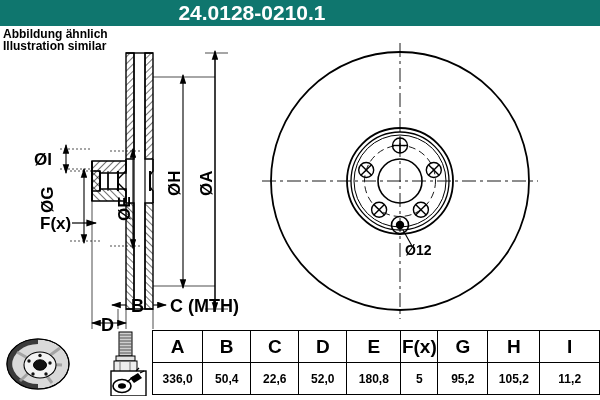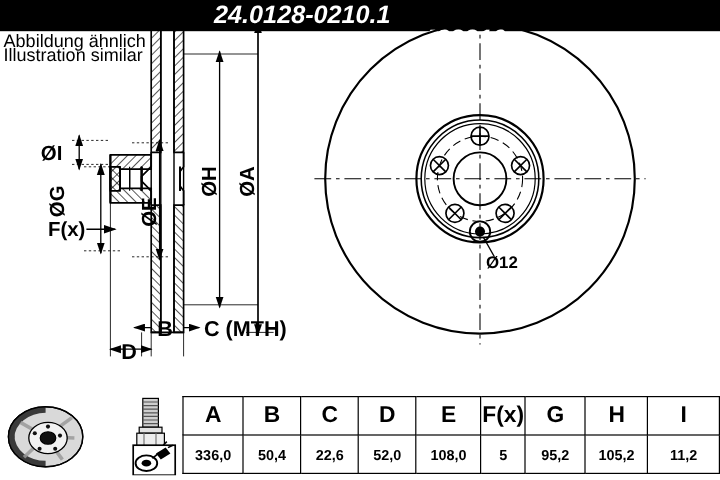--- a/index.html
+++ b/index.html
@@ -21,25 +21,25 @@
     display:flex;align-items:center;justify-content:center;gap:26px;
   }
   .hdr-text{
     color:#ffffff;font-weight:bold;font-size:21px;letter-spacing:0px;
     font-family:"Liberation Sans", sans-serif;line-height:26px;
   }
 
   
   .note{
     position:absolute;left:3px;top:29px;
-    font-size:15px;font-weight:normal;color:#000;line-height:11.5px;
-  }
-
-  
-  .canvas{position:absolute;left:0;top:9px;width:497px;height:300px;}
+    font-size:12px;font-weight:bold;color:#000;line-height:11.5px;
+  }
+
+  
+  .canvas{position:absolute;left:0;top:41px;width:497px;height:300px;}
   .canvas svg{display:block;}
 
   
   .bottom{
     position:absolute;left:0;top:328px;width:600px;height:72px;
   }
   .thumb-disc{position:absolute;left:2px;top:3px;width:72px;height:64px;}
   .thumb-bolt{position:absolute;left:100px;top:2px;width:52px;height:66px;}
 
   
@@ -59,21 +59,21 @@
   }
   .tbl tr.head td{font-size:19px;}
   .tbl tr.vals td{font-size:12px;}
   .tbl td.fx{font-size:13px;}
 </style>
 </head>
 <body>
 
 <div id="root">
 
-  <div class="header" style="background: #000000; font-style: italic;">
+  <div class="header" style="background: #0f766e;">
     <div class="header-inner">
       <span class="hdr-text" style="color: rgb(255, 255, 255);">24.0128-0210.1</span>
       <span class="hdr-text" style="color: rgb(255, 255, 255); margin-top: 40px;">428210</span>
     </div>
   </div>
 
   <div class="note">
     <div>Abbildung ähnlich</div>
     <div>Illustration similar</div>
   </div>
@@ -336,21 +336,21 @@
         <td style="width:36px" class="fx">F(x)</td>
         <td style="width:50px">G</td>
         <td style="width:52px">H</td>
         <td style="width:60px">I</td>
       </tr>
       <tr class="vals">
         <td>336,0</td>
         <td>50,4</td>
         <td>22,6</td>
         <td>52,0</td>
-        <td>108,0</td>
+        <td>180,8</td>
         <td>5</td>
         <td>95,2</td>
         <td>105,2</td>
         <td>11,2</td>
       </tr>
     </tbody>
       </table>
   </div>
 </div>
 

